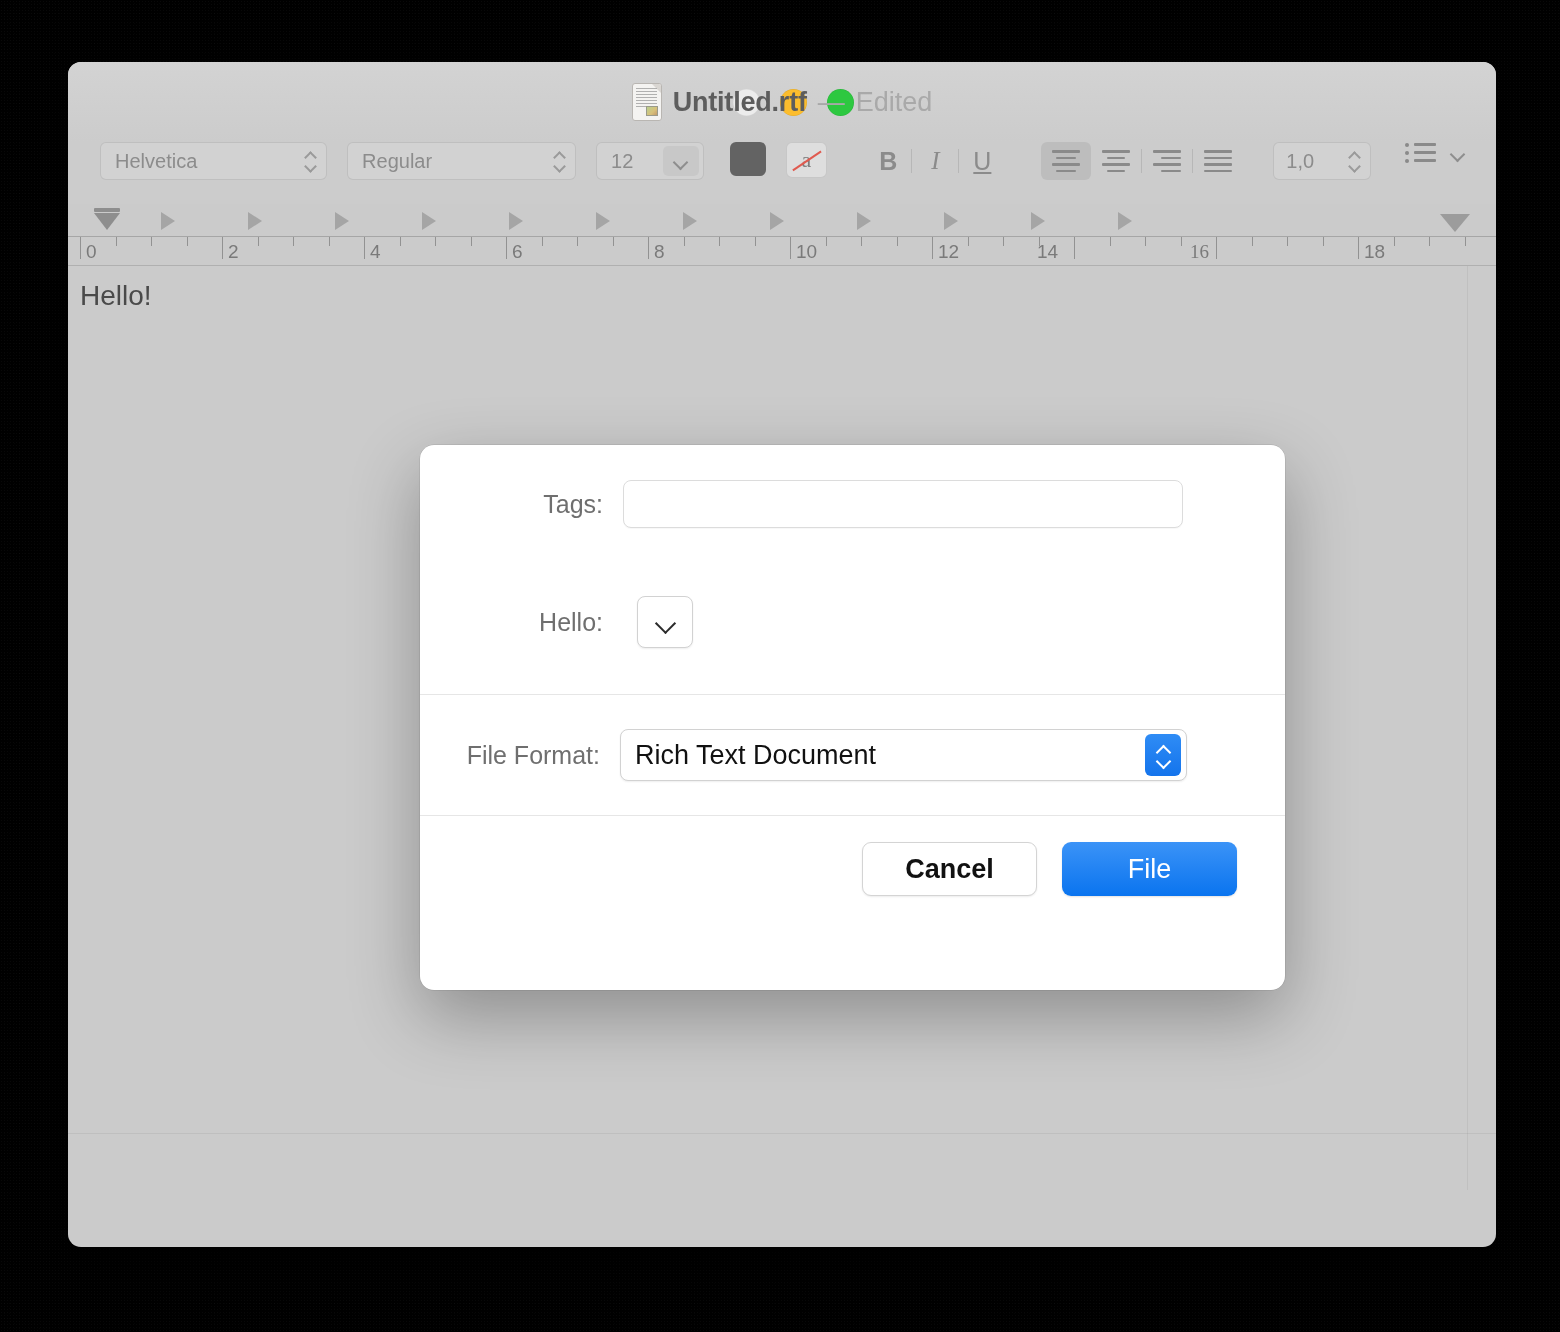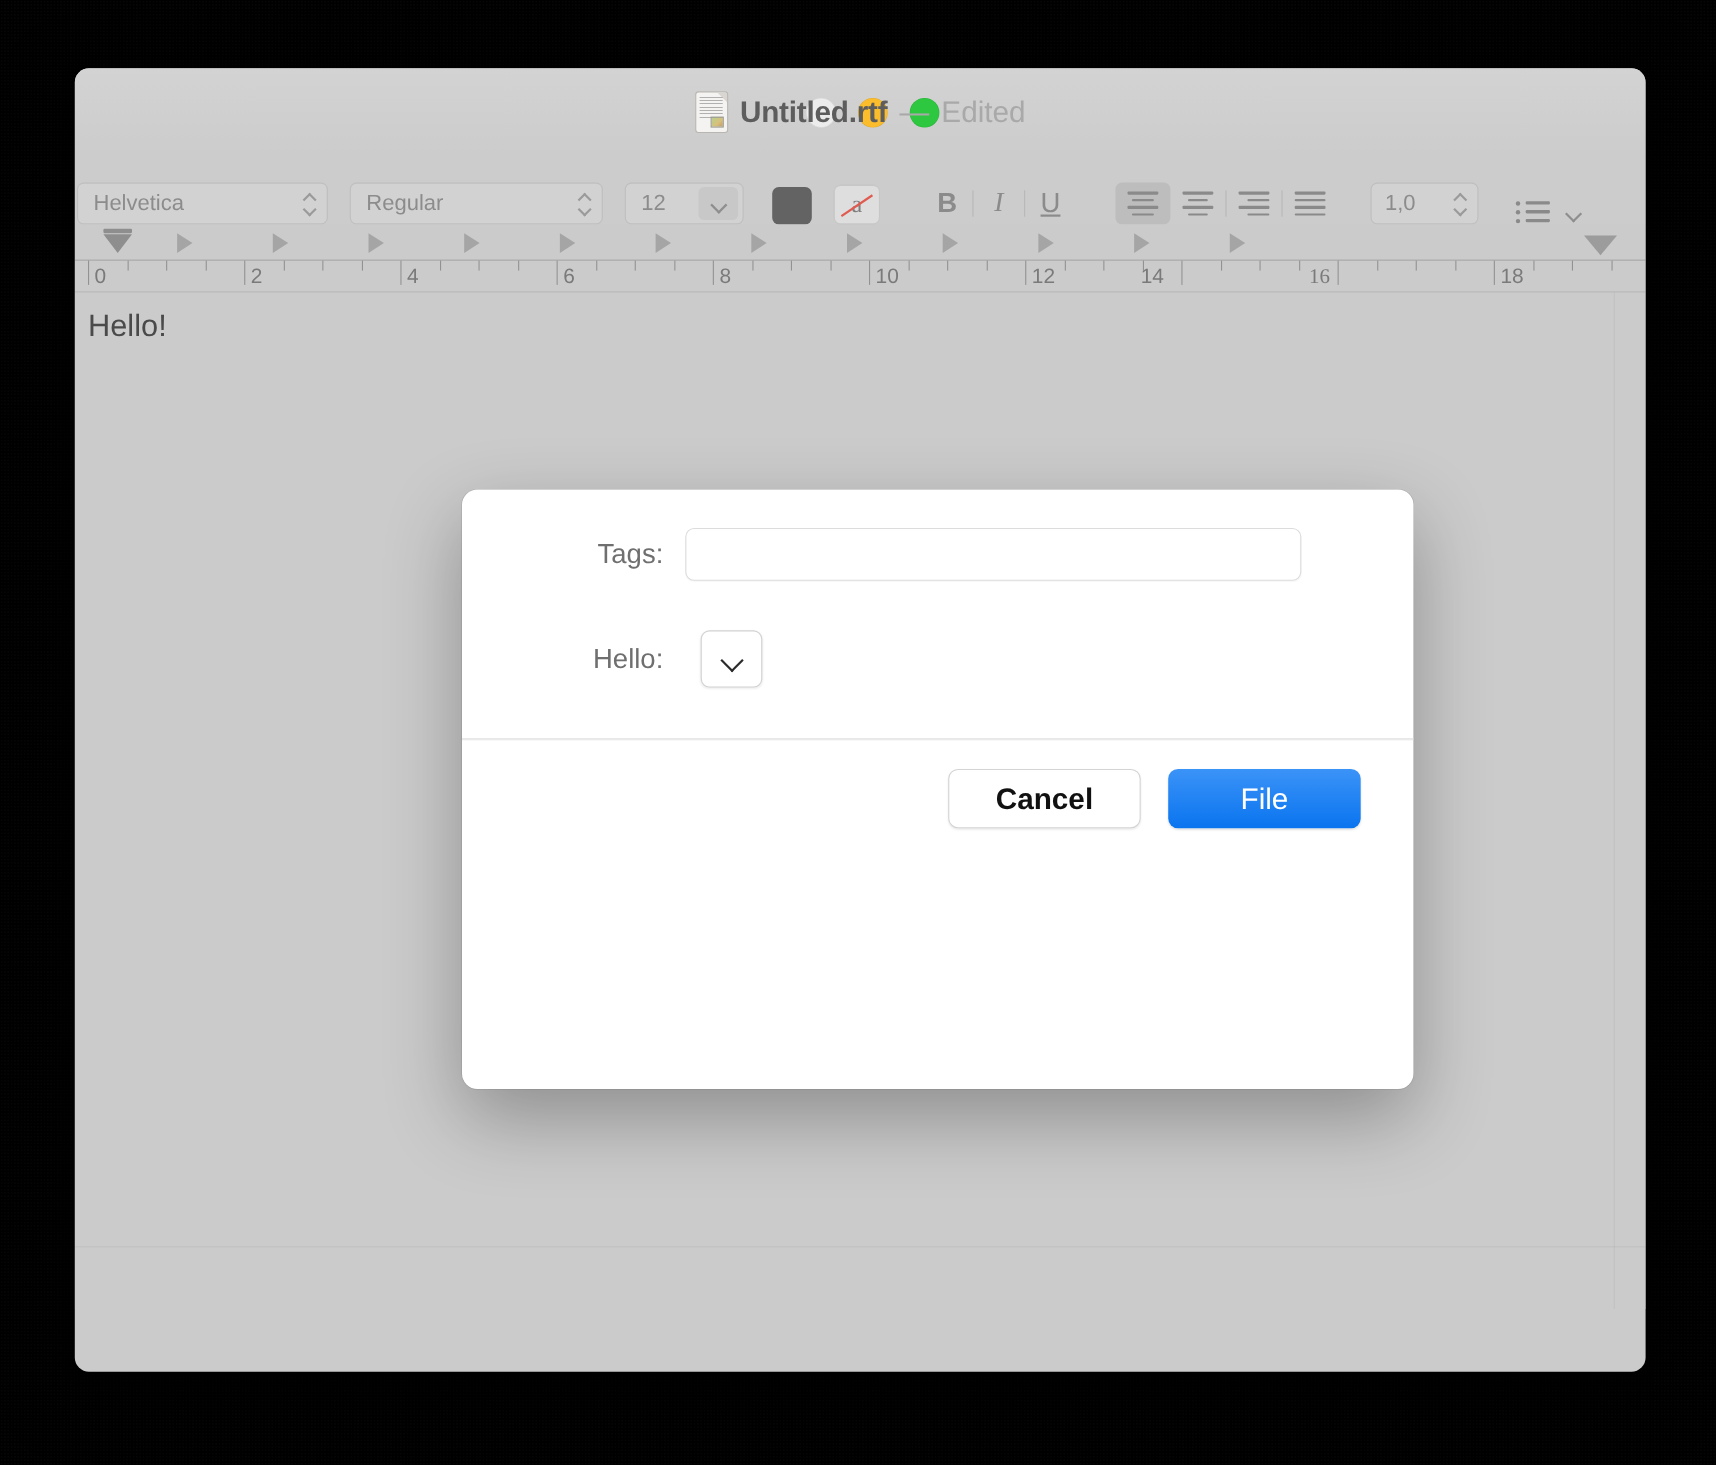--- a/index.html
+++ b/index.html
@@ -92,22 +92,22 @@
     font-size: 27px; font-weight: bold;
     color: #5d5d5d;
     letter-spacing: -0.2px;
   }
   .title-dash { font-size: 27px; color: #a8a8a8; font-weight: 500; }
   .title-edited { font-size: 27px; color: #a9a9a9; font-weight: 400; }
 
   
   .toolbar {
     height: 62px;
-    display: flex; align-items: flex-end;
-    padding: 0 2px;
+    display: flex; align-items: flex-start;
+    padding: 0 32px;
     gap: 0;
     background: #cccccc;
     position: relative;
   }
   .tb-field {
     height: 38px;
     border: 1px solid rgba(0,0,0,0.09);
     border-radius: 6px;
     background: rgba(255,255,255,0.12);
     display: flex; align-items: center;
@@ -324,21 +324,21 @@
     position: relative;
   }
   .sel-text { background: #b6d7fb; }
   .tagsinput {
     width: 560px; height: 48px;
     border-radius: 8px;
     background: #fff;
     border: 1px solid #dcdcdc;
     box-shadow: 0 1px 1px rgba(0,0,0,0.03);
   }
-  .tags-row { margin-bottom: 45px; }
+  .tags-row { margin-bottom: 68px; }
 
   .where-row { margin-bottom: 46px; }
   .popup {
     height: 52px;
     border-radius: 8px;
     background: #fff;
     border: 1px solid #d2d2d2;
     box-shadow: 0 1px 2px rgba(0,0,0,0.07);
     display: flex; align-items: center;
     padding: 0 5px 0 14px;
@@ -644,20 +644,32 @@
       <div class="row where-row">
         <div class="row-label">Hello:</div>
         <div class="expand-btn">
           <span class="expand-chev"></span>
         </div>
       </div>
     </div>
 
     <div class="sep"></div>
 
+    <div class="format-section">
+      <div class="row">
+        <div class="row-label fmt-label">File Format:</div>
+        <div class="popup format-popup">
+          <span class="popup-label">Rich Text Document</span>
+          <span class="blue-stepper">
+            <span class="bs-up"></span>
+              <span class="bs-dn"></span>
+          </span>
+        </div>
+      </div>
+    </div>
 
     <div class="sep"></div>
 
     <div class="dlg-footer">
       <div class="btn btn-cancel">Cancel</div>
       <div class="btn btn-save">File</div>
     </div>
   </div>
 
 </div>

